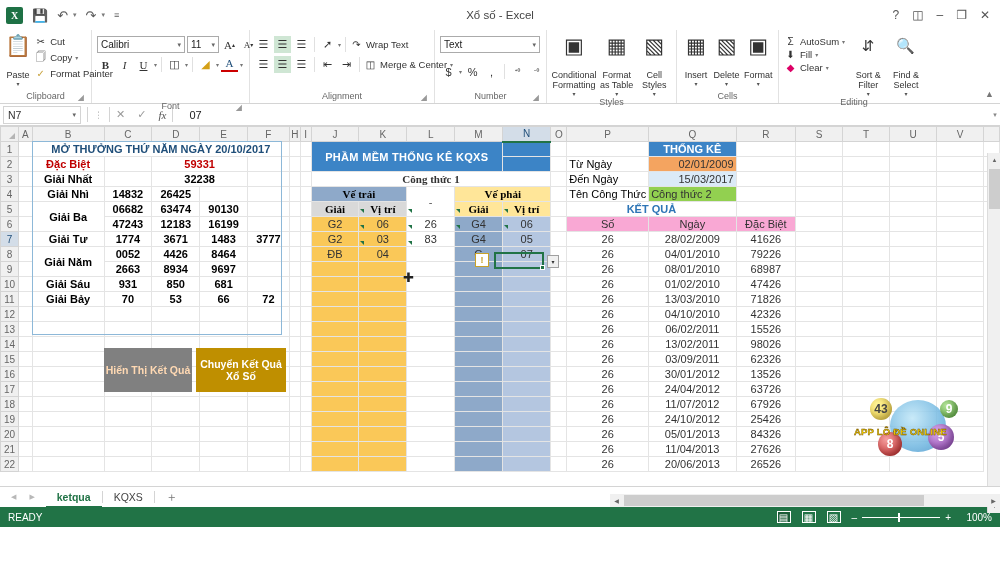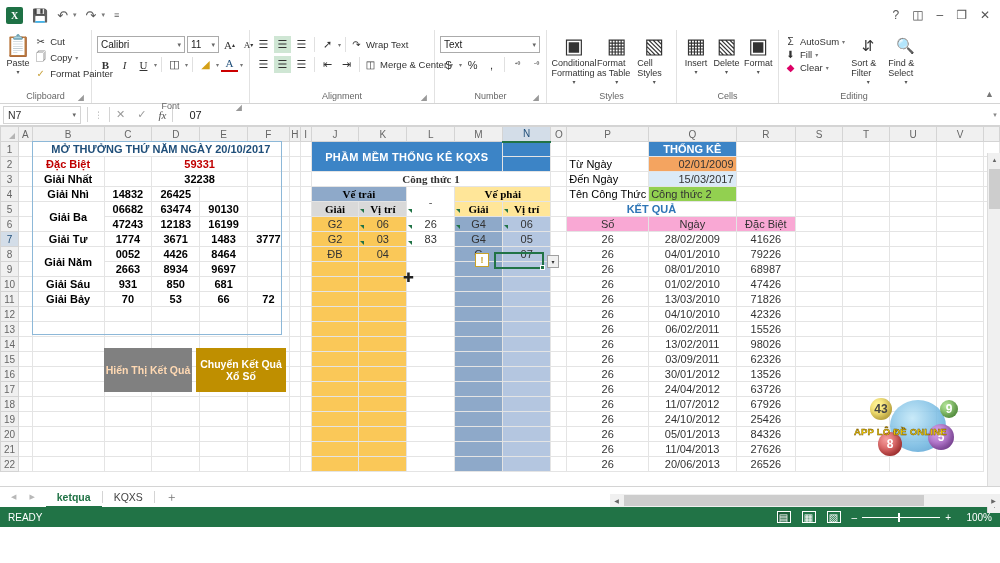--- a/index.html
+++ b/index.html
@@ -58,39 +58,39 @@
     height: 74px; background: #fff; border-bottom: 1px solid #d4d4d4;
     display: flex; align-items: stretch; position: relative;
   }
   .rgroup { display: flex; flex-direction: column; border-right: 1px solid #e2e2e2; position: relative; padding: 3px 5px 0; }
   .rgroup-body { flex: 1; display: flex; align-items: flex-start; gap: 3px; }
   .rgroup-label { font-size: 9px; color: #666; text-align: center; padding-bottom: 2px; position: relative; }
   .rgroup-label .dlg { position: absolute; right: 2px; bottom: 1px; font-size: 8px; color: #999; }
 
   .bigbtn { display:flex; flex-direction:column; align-items:center; width: 40px; padding-top:2px; cursor: default; }
   .bigbtn .gl { font-size: 21px; line-height: 21px; }
-  .bigbtn .lb { font-size: 9px; color:#333; line-height: 10px; margin-top:2px; }
+  .bigbtn .lb { font-size: 9px; color:#333; text-align:center; line-height: 10px; margin-top:14px; }
   .bigbtn .cv { font-size: 6px; color:#555; }
 
   .smallcol { display:flex; flex-direction:column; gap:2px; padding-top:3px; }
   .smallbtn { display:flex; align-items:center; gap:3px; font-size: 9.5px; color:#333; cursor: default; white-space: nowrap;}
   .smallbtn .gl { font-size: 10px; width: 13px; text-align:center; }
 
   .fontrow { display:flex; align-items:center; gap:2px; }
   .combo {
     border: 1px solid #ababab; height: 17px; background: #fff;
     display: flex; align-items: center; padding: 0 3px; font-size: 10px; color: #222;
   }
   .combo .cv { margin-left: auto; font-size: 7px; color:#666; padding-left:5px;}
   .ibtn { width: 17px; height: 17px; display:flex; align-items:center; justify-content:center;
           font-size: 11px; color:#333; cursor: default; }
   .ibtn.on { background: #cfe6d4; }
   .sep { width:1px; background:#e0e0e0; height: 15px; margin: 0 2px; align-self:center; }
 
-  .numfmt { display:flex; flex-direction:column; gap:3px; padding-top:3px; }
+  .numfmt { display:flex; flex-direction:column; gap:10px; padding-top:3px; }
 
   
   .fbar { height: 22px; display: flex; align-items: center; background: #fff;
           border-bottom: 1px solid #d4d4d4; }
   .namebox { width: 78px; height: 18px; margin-left: 3px; border: 1px solid #d4d4d4;
              display:flex; align-items:center; padding: 0 4px; font-size: 10.5px; background:#fff;}
   .namebox .cv { margin-left:auto; font-size:7px; color:#666; }
   .fbar-sep { width: 1px; height: 15px; background: #d4d4d4; margin: 0 6px; }
   .fbtns { display:flex; align-items:center; gap: 12px; color:#9a9a9a; font-size: 11px; }
   .fbtns .fx { font-style: italic; font-family: "Liberation Serif", serif; color:#555; }
@@ -214,20 +214,21 @@
   <div class="titlebar">
     <div class="qat">
       <div class="xl-logo">X</div>
       <div class="qat-ic save">💾</div>
       <div class="qat-ic">↶</div>
         <div class="qat-drop">▾</div>
       <div class="qat-ic">↷</div>
         <div class="qat-drop">▾</div>
       <div class="qat-ic" style="font-size:9px;">≡</div>
     </div>
+    <div class="win-title">Xổ số - Excel</div>
     <div class="win-ctrls">
       <span>?</span>
       <span>◫</span>
       <span>–</span>
       <span>❐</span>
       <span>✕</span>
     </div>
   </div>
 
 

